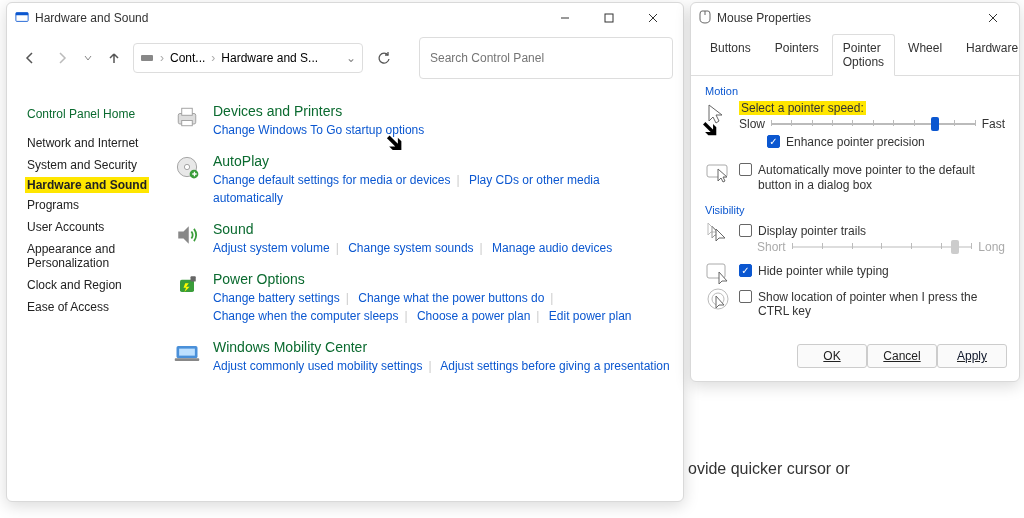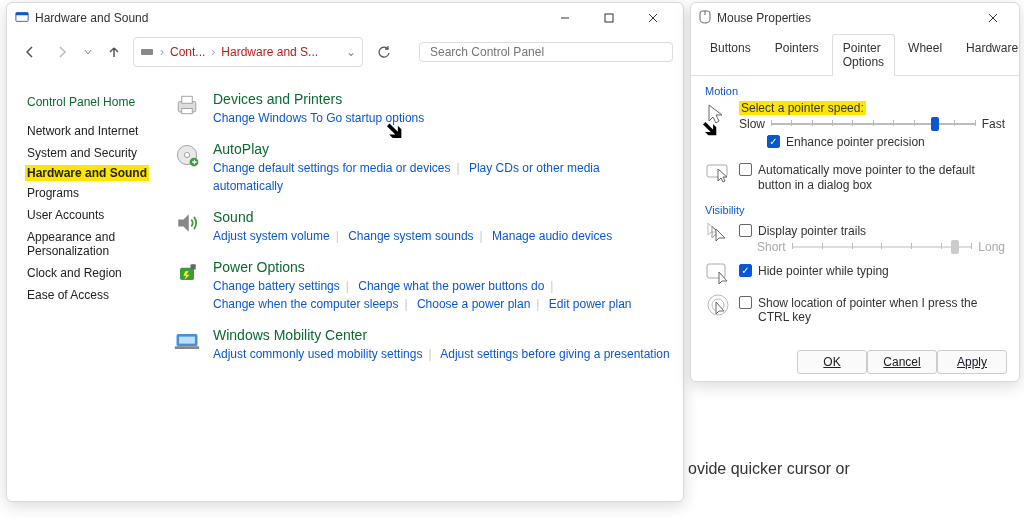--- a/index.html
+++ b/index.html
@@ -8,22 +8,22 @@
   .titlebar { display: flex; align-items: center; height: 30px; padding: 0 8px; }
   .titlebar .title { flex: 1; font-size: 12px; color: #333; display:flex; align-items:center; gap:6px;}
   .winbtns { display: flex; gap: 0; }
   .winbtn { width: 44px; height: 28px; display: flex; align-items: center; justify-content: center; color: #555; }
   .winbtn svg { width: 10px; height: 10px; }
   .cp-window { left: 6px; top: 2px; width: 678px; height: 500px; }
   .mp-window { left: 690px; top: 2px; width: 330px; height: 380px; }
   .navrow { display:flex; align-items:center; gap:6px; padding: 4px 10px 10px 10px; }
   .navbtn { width:26px; height:26px; display:flex; align-items:center; justify-content:center; color:#777; border-radius:4px;}
   .addrbox { flex: 0 0 230px; height:30px; border:1px solid #ddd; border-radius:4px; display:flex; align-items:center; padding:0 6px; gap:6px; color:#444;}
-  .addrbox .crumb { white-space:nowrap; overflow:hidden; text-overflow:ellipsis; max-width:80px; color:#b91c1c;}
-  .searchbox { flex:1; height:20px; border:1px solid #ddd; border-radius:4px; display:flex; align-items:center; padding:0 10px; color:#888; margin-left:14px;}
+  .addrbox .crumb { white-space:nowrap; overflow:hidden; text-overflow:ellipsis; max-width:80px; color:#000000;}
+  .searchbox { flex:1; height:42px; border:1px solid #ddd; border-radius:4px; display:flex; align-items:center; padding:0 10px; color:#888; margin-left:14px;}
   .searchbox input { border:none; outline:none; flex:1; font-size:12px; color:#333; }
   .refresh { width:30px; display:flex; align-items:center; justify-content:center; color:#666;}
   .cp-body { display:flex; padding: 14px 12px; gap: 4px; }
   .sidebar { width: 150px; }
   .sidehead { color:#0a6a2f; font-size:12px; margin: 4px 0 12px 8px; }
   .sideitem { font-size:12px; color:#222; padding:3px 0 3px 8px; margin-bottom:2px; cursor:pointer;}
   .sideitem.hl { background:#ffe600; font-weight:600; display:inline-block; padding:1px 2px; margin-left:6px;}
   .main { flex:1; }
   .cat { display:flex; gap:12px; margin-bottom:14px; }
   .caticon { width:28px; height:28px; flex:0 0 28px; }
@@ -362,21 +362,21 @@
                   <span></span>
                   <span></span>
                   <span></span>
                 </div>
               <div class="slider-thumb" style="left:88%; background:#ccc;"></div>
             </div>
             <span>Long</span>
           </div>
         </div>
       </div>
-      <div class="grow" style="margin-bottom:6px;">
+      <div class="grow" style="">
         <div class="gicon">
           <svg viewBox="0 0 26 26">
               <rect x="2" y="4" width="18" height="14" rx="2" fill="#fff" stroke="#aaa"></rect>
               <path d="M14 12 L14 24 L17 21 L22 21 Z" fill="#fff" stroke="#666"></path>
             </svg>
         </div>
         <div class="chk" style="flex:1;">
           <div class="chkbox checked"></div>
           <span>Hide pointer while typing</span>
         </div>

